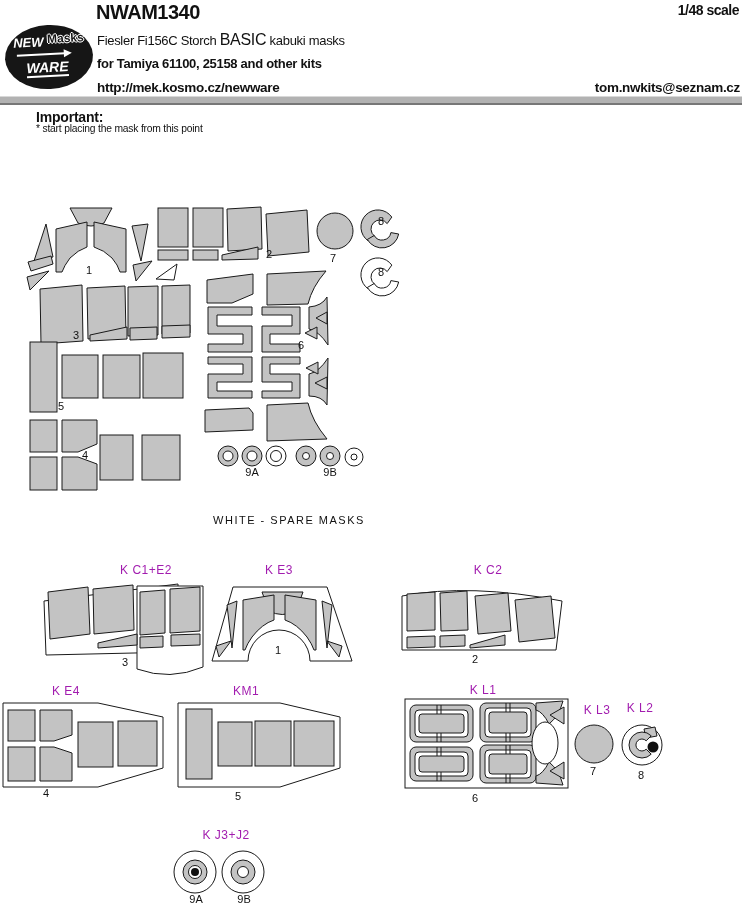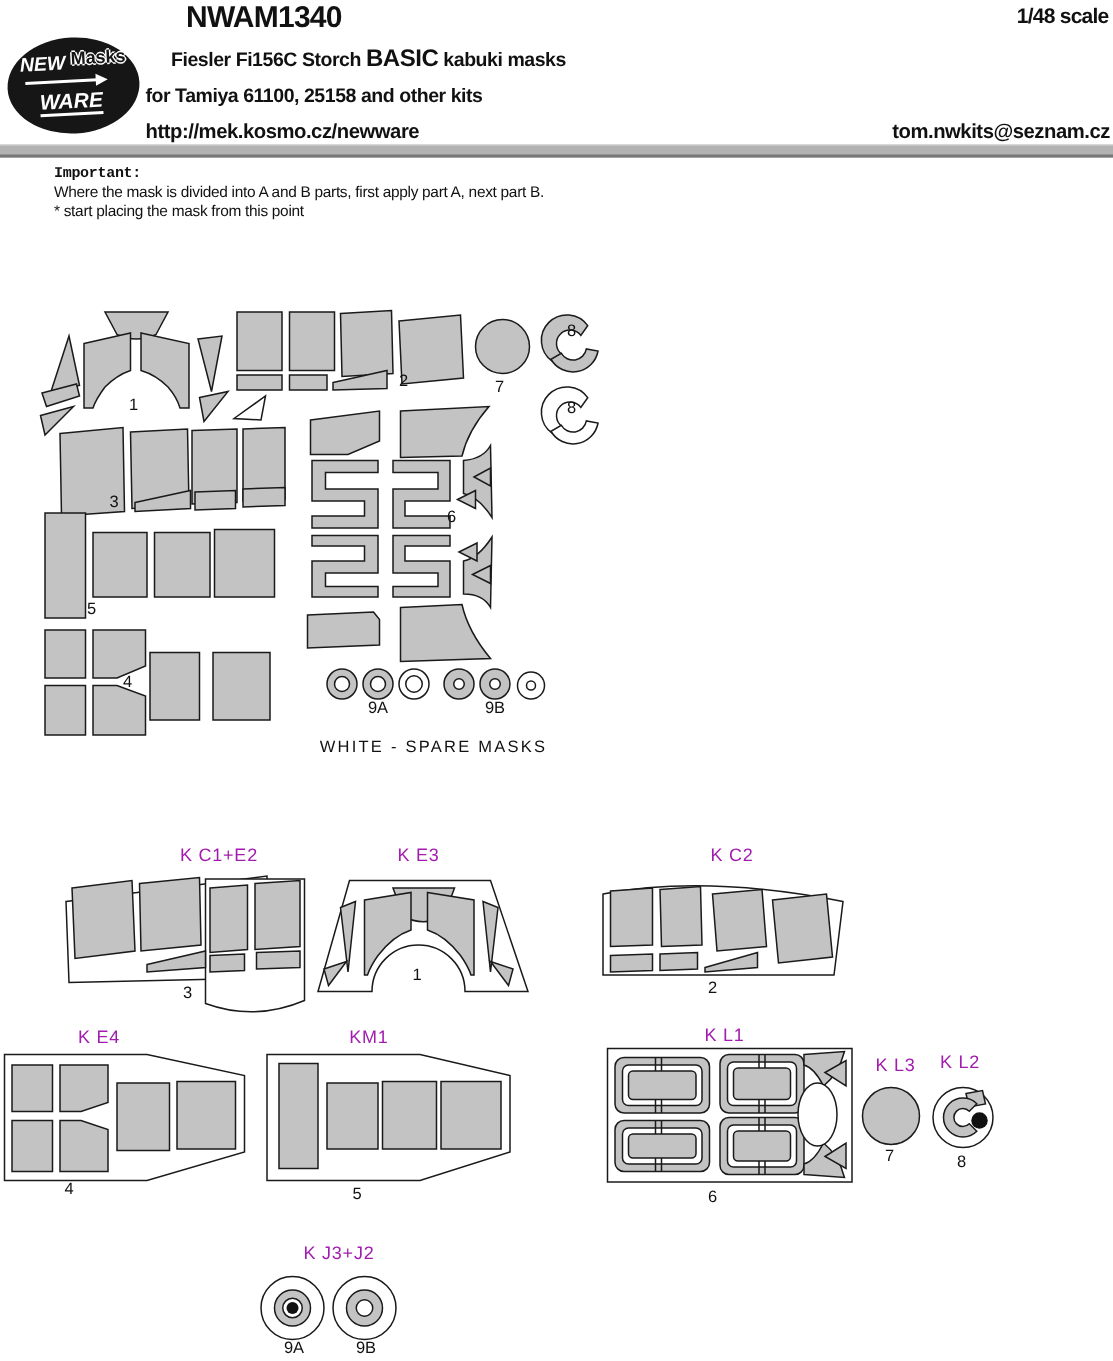--- a/index.html
+++ b/index.html
@@ -1,40 +1,40 @@
 <!DOCTYPE html>
 <html><head>
 <meta charset="utf-8">
 <style>
   html,body{margin:0;padding:0;background:#fff;}
   body{width:742px;height:907px;position:relative;overflow:hidden;
        font-family:"Liberation Sans",sans-serif;color:#111;}
   .abs{position:absolute;white-space:nowrap;}
   
-  .code{left:96px;top:1px;font-size:20px;font-weight:bold;letter-spacing:-0.5px;margin-left:28px;}
+  .code{left:96px;top:1px;font-size:20px;font-weight:bold;letter-spacing:-0.5px;}
   .scale{right:3px;top:2px;font-size:14px;font-weight:bold;letter-spacing:-0.5px;}
-  .prod1{left:114px;top:31px;font-size:13px;font-weight:bold;letter-spacing:-0.3px;text-align:center;}
+  .prod1{left:97px;top:31px;font-size:13px;font-weight:normal;letter-spacing:-0.3px;text-align:center;}
   .prod1 .basic{font-size:16px;}
   .prod2{left:97px;top:56px;font-size:13px;font-weight:bold;letter-spacing:-0.3px;}
   .url{left:97px;top:80px;font-size:13.5px;font-weight:bold;letter-spacing:-0.3px;}
   .email{right:2px;top:80px;font-size:13.5px;font-weight:bold;letter-spacing:-0.3px;}
   .logo{left:5px;top:25px;width:88px;height:64px;background:#161616;border-radius:50%;transform:rotate(-3deg);}
   .logo span{position:absolute;color:#fff;font-style:italic;font-weight:bold;}
   .logo .l-new{left:9px;top:9px;font-size:13px;}
   .logo .l-masks{left:43px;top:7px;font-size:12px;font-style:normal;color:#161616;
       text-shadow:-1px 0 #fff,1px 0 #fff,0 -1px #fff,0 1px #fff;}
   .logo .l-ware{left:21px;top:34px;font-size:14px;border-bottom:2px solid #fff;}
   .logo .arrow{position:absolute;left:12px;top:28px;width:48px;height:2px;background:#fff;}
   .logo .arrow i{position:absolute;right:-7px;top:-3px;width:0;height:0;
       border-left:8px solid #fff;border-top:4px solid transparent;border-bottom:4px solid transparent;}
   .divider{left:0;top:96px;width:742px;height:6px;background:#b2b2b2;
       border-top:1px solid #d8d8d8;border-bottom:2px solid #777;}
   
   .imp{left:36px;top:111px;font-size:10.3px;line-height:12.3px;letter-spacing:-0.2px;white-space:nowrap;}
-  .imp .hd{font-weight:bold;font-size:10px;font-family:Liberation Mono, monospace;}
+  .imp .hd{font-weight:bold;font-size:14px;}
   
   .sheet{left:0;top:0;width:742px;height:907px;}
   .lbl{position:absolute;font-size:11px;color:#111;white-space:nowrap;}
   .plbl{position:absolute;font-size:12px;color:#a21caf;letter-spacing:0.5px;white-space:nowrap;}
   .center{transform:translateX(-50%);}
   .note{position:absolute;font-size:11px;letter-spacing:1.5px;white-space:nowrap;}
   svg .m{fill:#c3c3c3;stroke:#1a1a1a;stroke-width:1;}
   svg .w{fill:#ffffff;stroke:#1a1a1a;stroke-width:1;}
   svg .b{fill:#111;stroke:none;}
   svg .ln{stroke:#1a1a1a;stroke-width:1;fill:none;}
@@ -55,21 +55,20 @@
 </div>
 
 <div class="abs prod1"><span>Fiesler Fi156C Storch </span><span class="basic">BASIC</span><span> kabuki masks</span></div>
 <div class="abs prod2">for Tamiya 61100, 25158 and other kits</div>
 <div class="abs url">http://mek.kosmo.cz/newware</div>
 <div class="abs email">tom.nwkits@seznam.cz</div>
 <div class="abs divider"></div>
 
 <div class="abs imp">
   <div class="hd">Important:</div>
-  <div>Where the mask is divided into A and B parts, first apply part A, next part B.</div>
   <div>* start placing the mask from this point</div>
 </div>
 
 <svg class="abs sheet" viewBox="0 0 742 907">
 
   <g>
     <path class="m" d="M70,208 L112,208 L104,223 Q91,229 78,223 Z"></path>
     <path class="m" d="M46,224 L53,257 L34,261 Z"></path>
     <path class="m" d="M56,229 L87,222 L87,247 Q78,250 70,258 Q64,266 62,272 L56,272 Z"></path>
     <path class="m" d="M94,222 L126,229 L126,272 L120,272 Q118,265 112,258 Q104,250 94,247 Z"></path>
@@ -261,21 +260,21 @@
 <span class="lbl" style="left:266px;top:248px">2</span>
 <span class="lbl" style="left:330px;top:252px">7</span>
 <span class="lbl" style="left:378px;top:215px">8</span>
 <span class="lbl" style="left:378px;top:266px">8</span>
 <span class="lbl" style="left:73px;top:329px">3</span>
 <span class="lbl" style="left:58px;top:400px">5</span>
 <span class="lbl" style="left:82px;top:449px">4</span>
 <span class="lbl" style="left:298px;top:339px">6</span>
 <span class="lbl center" style="left:252px;top:466px">9A</span>
 <span class="lbl center" style="left:330px;top:466px">9B</span>
-<span class="note center" style="left:289px;top:492px">WHITE - SPARE MASKS</span>
+<span class="note center" style="left:289px;top:514px">WHITE - SPARE MASKS</span>
 
 <span class="plbl center" style="left:146px;top:563px">K C1+E2</span>
 <span class="lbl center" style="left:125px;top:656px">3</span>
 <span class="plbl center" style="left:279px;top:563px">K E3</span>
 <span class="lbl center" style="left:278px;top:644px">1</span>
 <span class="plbl center" style="left:488px;top:563px">K C2</span>
 <span class="lbl center" style="left:475px;top:653px">2</span>
 <span class="plbl center" style="left:66px;top:684px">K E4</span>
 <span class="lbl center" style="left:46px;top:787px">4</span>
 <span class="plbl center" style="left:246px;top:684px">KM1</span>

